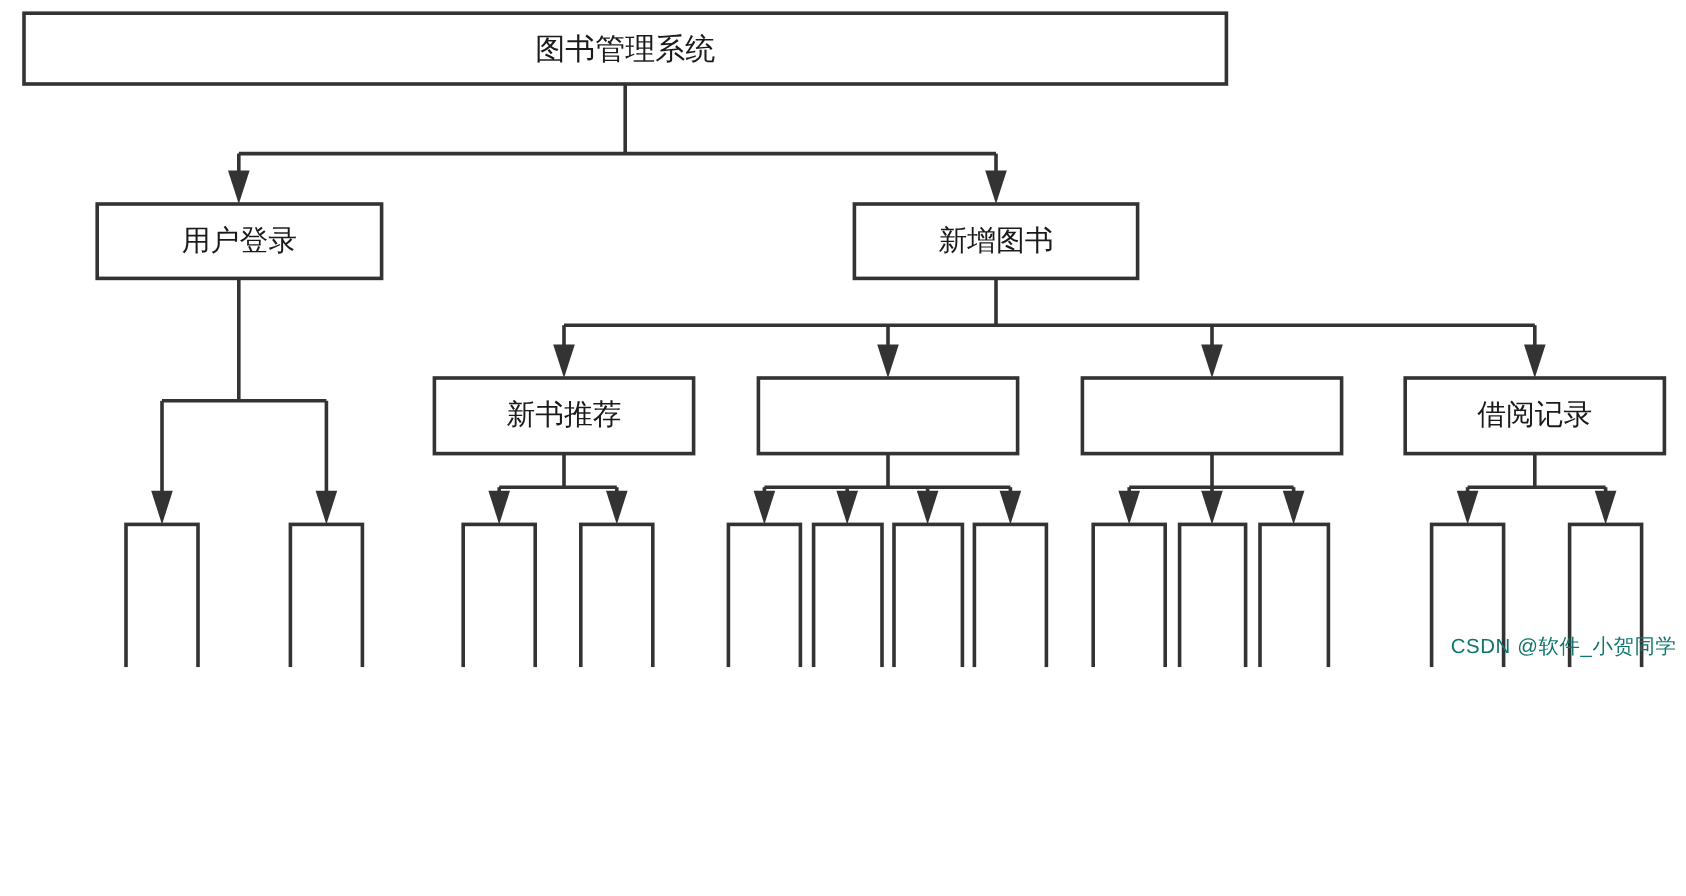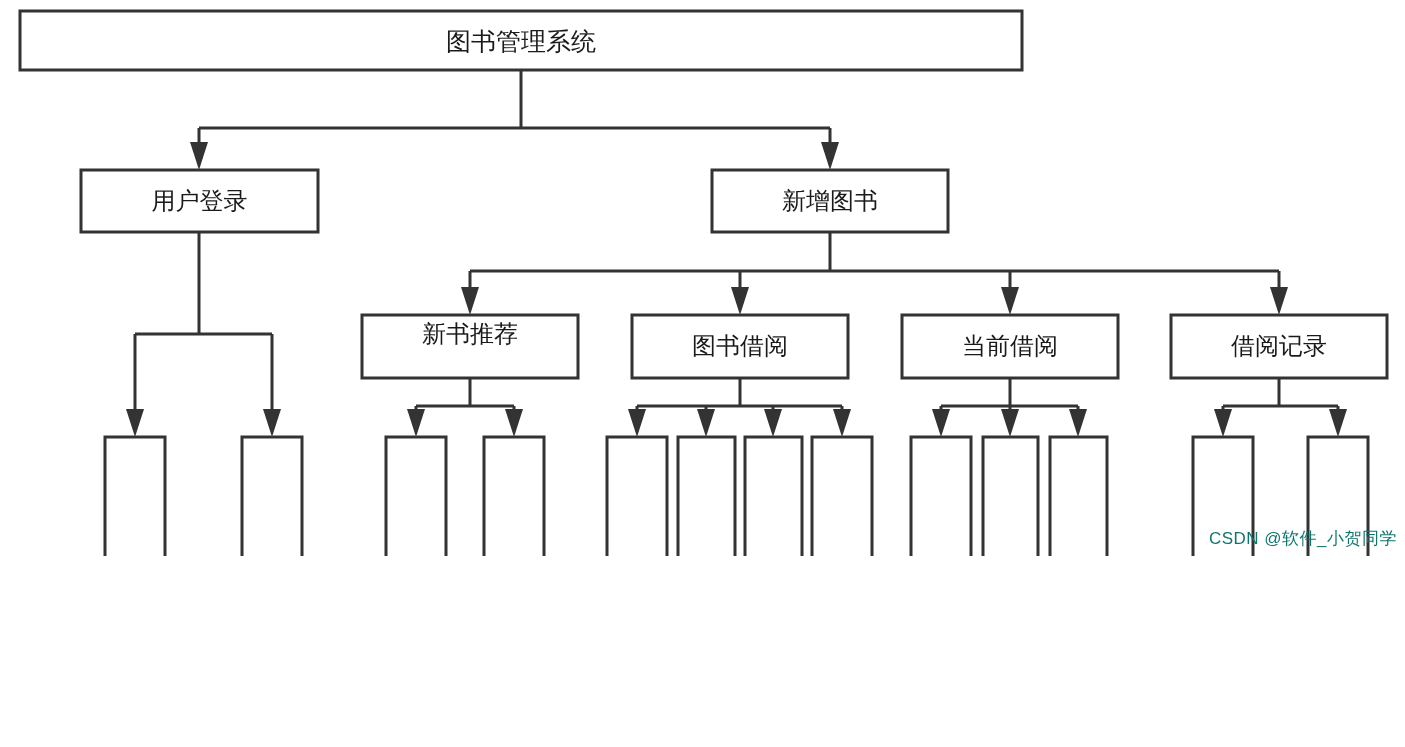--- a/index.html
+++ b/index.html
@@ -186,23 +186,21 @@
 
     <rect class="node-box" x="1193" y="437" width="60" height="298"></rect>
     <rect class="node-box" x="1308" y="437" width="60" height="298"></rect>
   </svg>
 
   <div class="node-label label-title" style="left:20px; top:11px; width:1002px; height:59px;">图书管理系统</div>
 
   <div class="node-label label-h" style="left:81px; top:170px; width:237px; height:62px;">用户登录</div>
   <div class="node-label label-h" style="left:712px; top:170px; width:236px; height:62px;">新增图书</div>
 
-  <div class="node-label label-h" style="left:362px; top:303px; width:216px; height:63px;">新书推荐</div>
-  <div class="node-label label-h" style="left:632px; top:315px; width:216px; height:63px;">图书借阅</div>
-  <div class="node-label label-h" style="left:902px; top:315px; width:216px; height:63px;">当前借阅</div>
+  <div class="node-label label-h" style="left:362px; top:315px; width:216px; height:63px;">新书推荐</div>
   <div class="node-label label-h" style="left:1171px; top:315px; width:216px; height:63px;">借阅记录</div>
 
   <div class="node-label label-v" style="left:105px; top:437px; width:60px; height:298px;">用户登录</div>
   <div class="node-label label-v" style="left:242px; top:437px; width:60px; height:298px;">注销登录</div>
 
   <div class="node-label label-v" style="left:386px; top:437px; width:60px; height:298px;">查询图书</div>
   <div class="node-label label-v" style="left:484px; top:437px; width:60px; height:298px;">借阅图书</div>
 
   <div class="node-label label-v" style="left:607px; top:437px; width:60px; height:298px;">查询图书</div>
   <div class="node-label label-v" style="left:678px; top:437px; width:57px; height:298px;">新增图书（管理员）</div>

